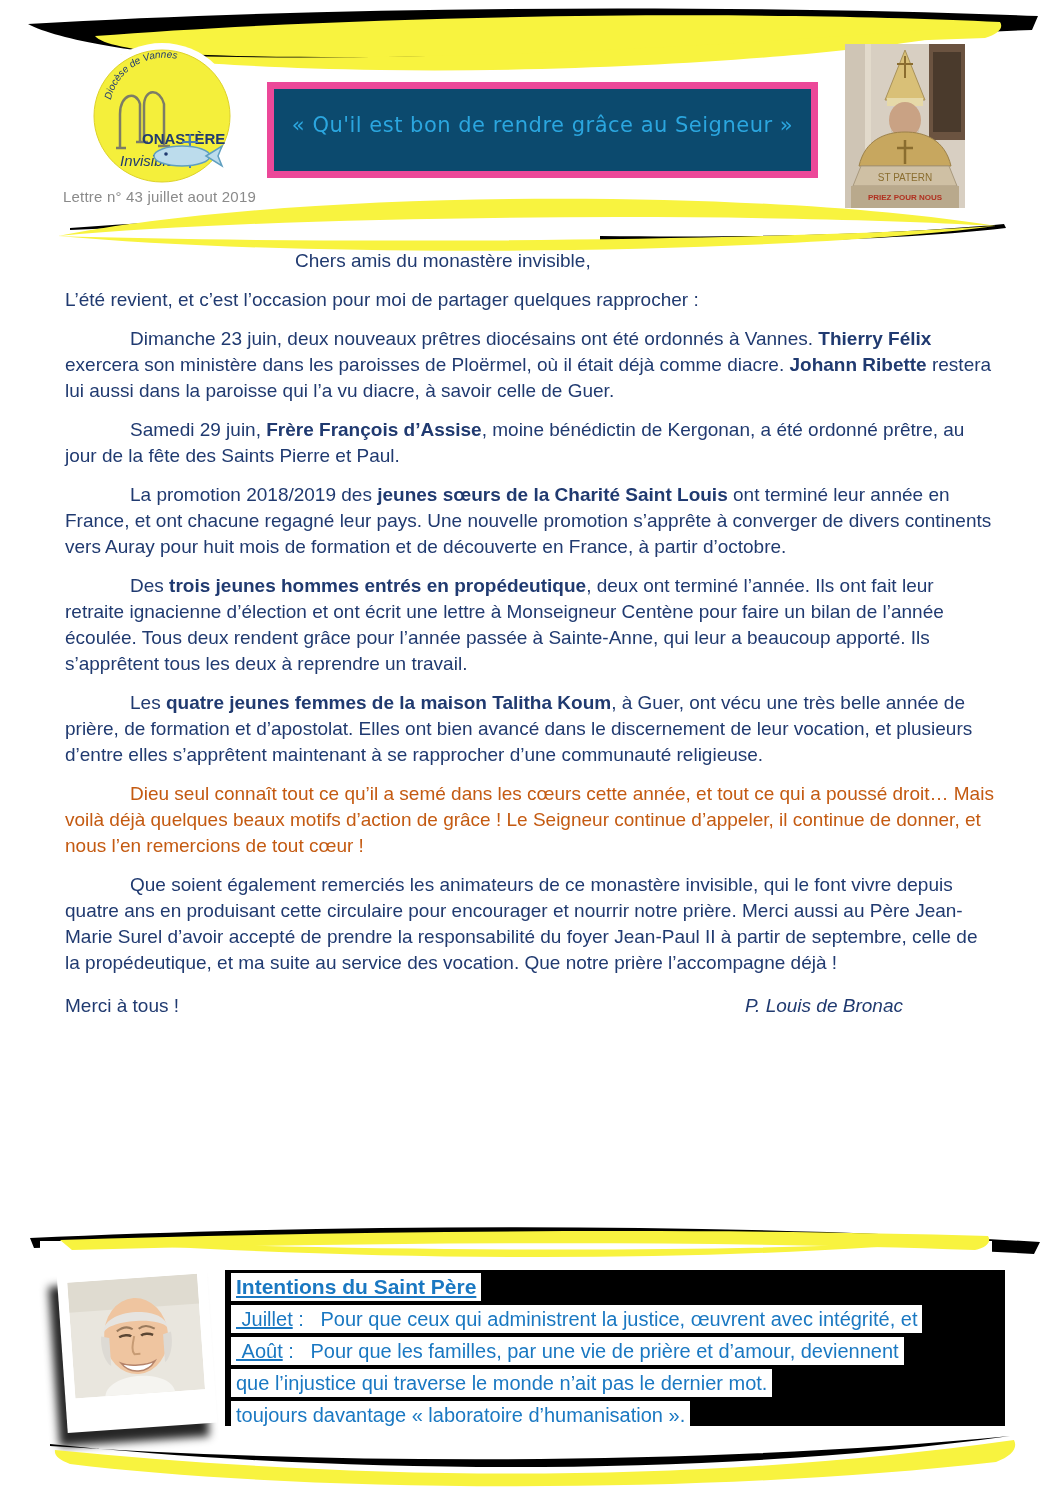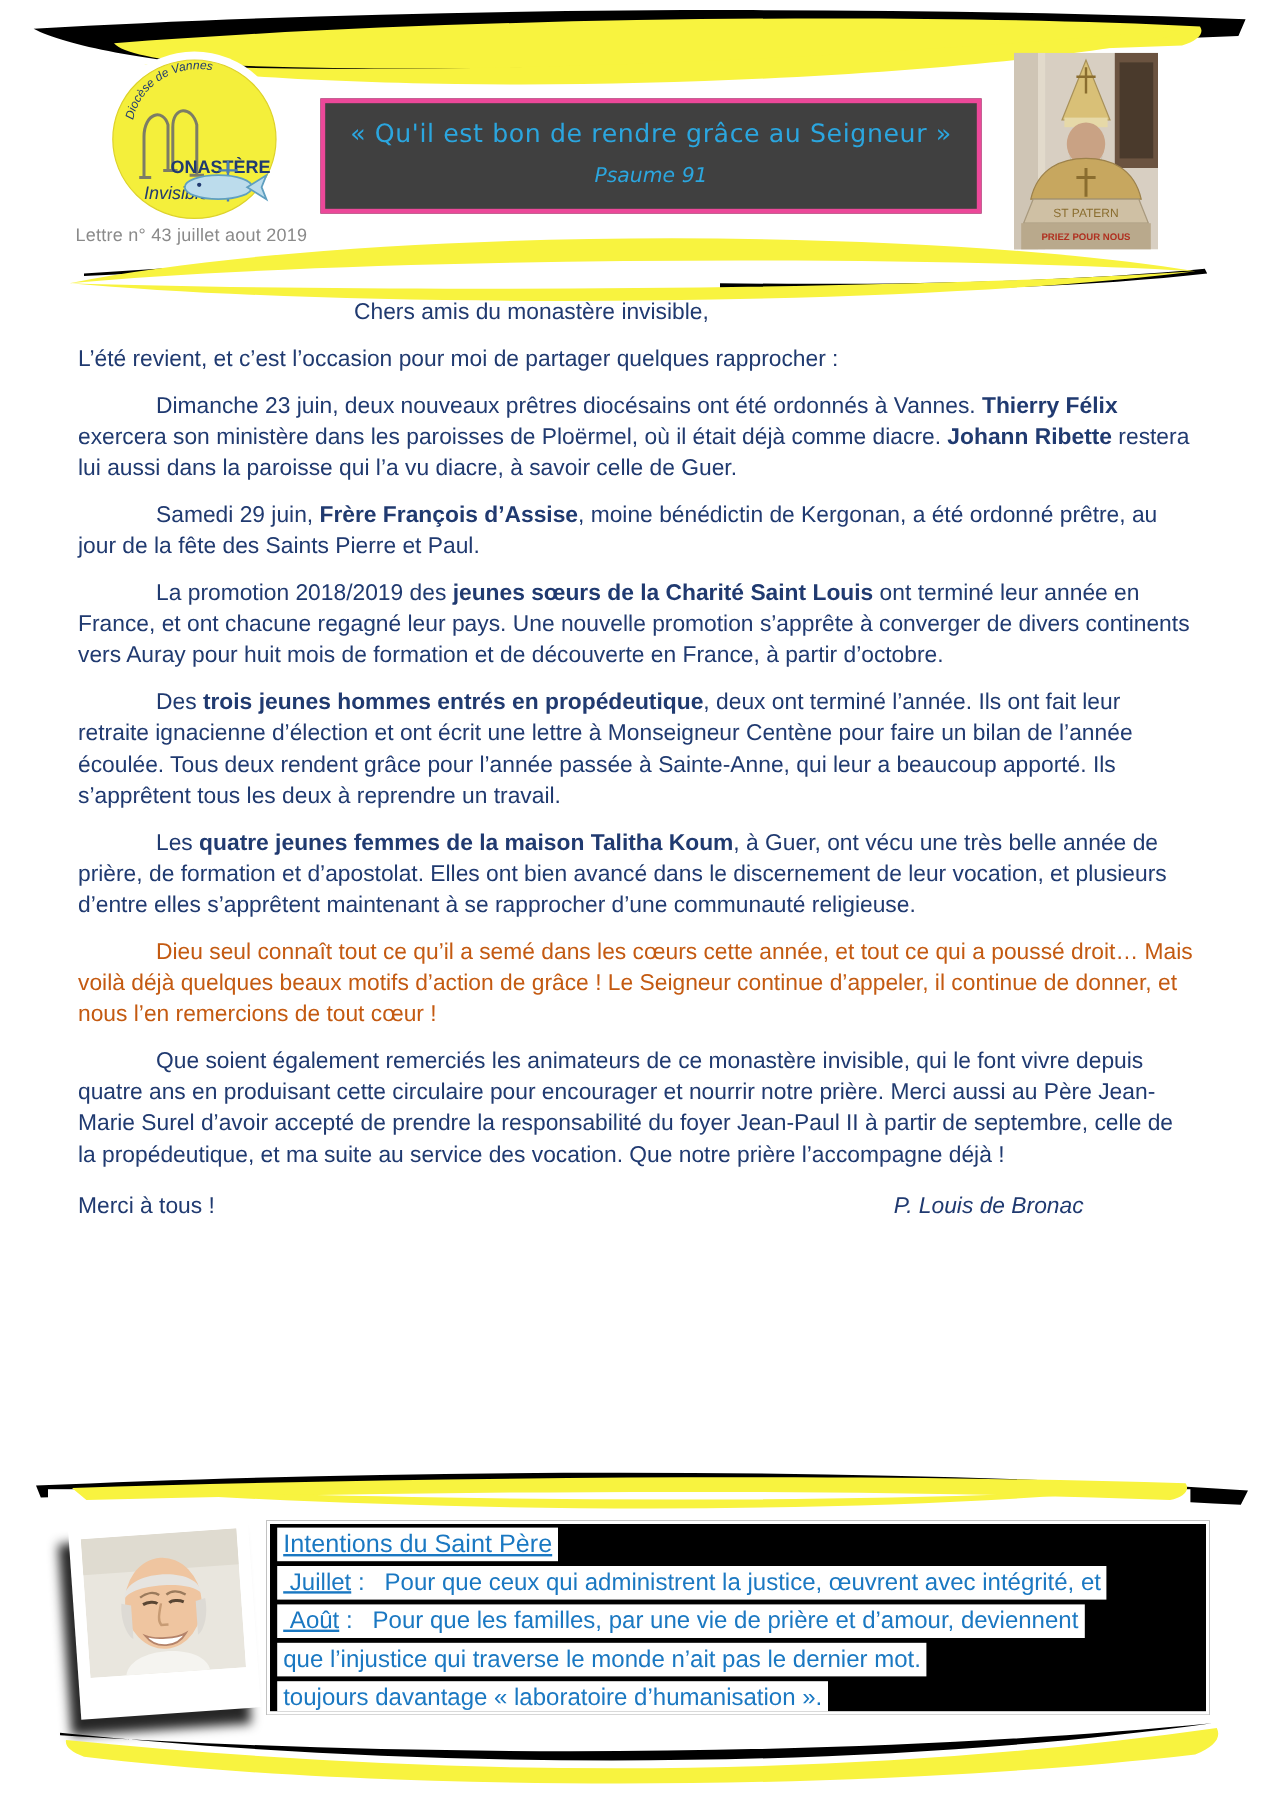--- a/index.html
+++ b/index.html
@@ -14,22 +14,22 @@
 
   
   .swoosh-top{left:0; top:0; width:1058px; height:80px;}
   .swoosh-mid{left:0; top:196px; width:1058px; height:64px;}
   .swoosh-b1{left:0; top:1222px; width:1058px; height:50px;}
   .swoosh-b2{left:0; top:1428px; width:1058px; height:62px;}
 
   
   .logo{left:86px; top:42px; width:152px; height:148px;}
   .issue-line{left:63px; top:188px; font-size:15px; color:var(--gray); letter-spacing:.2px;}
-  .quote-box{left:267px; top:82px; width:551px; height:96px; background:#404040; border:4px solid #ec4899;
-             text-align:center; padding-top:13px;}
+  .quote-box{left:267px; top:82px; width:551px; height:96px; background:#0c4a6e; border:7px solid #ec4899;
+             text-align:center; padding-top:24px;}
   .quote-text{font-family:"DejaVu Sans", sans-serif; font-size:21px; color:var(--qblue); letter-spacing:.5px;}
   .quote-src{font-family:"DejaVu Sans", sans-serif; font-style:italic; font-size:17px; color:var(--qblue); margin-top:14px;}
   .statue{left:845px; top:44px; width:120px; height:164px;}
 
   
   .body-col{left:65px; top:248px; width:930px; color:var(--navy);
             font-size:19px; line-height:26px;}
   p.para{margin:0 0 13px 0;}
   p.para.greeting{margin-left:230px;}
   p.para.indent{text-indent:65px;}
@@ -43,21 +43,21 @@
   .pope{left:62px; top:1268px; width:150px; height:160px; background:#fff;
         padding:10px 10px 32px 10px; transform:rotate(-4deg); transform-origin:center;
         box-shadow:-9px 13px 9px rgba(0,0,0,0.85);}
   .pope svg{display:block; width:130px; height:116px;}
 
   .intent-box{left:222px; top:1267px; width:786px; height:162px; background:#000;
               border:3px solid #fff; padding:3px 6px; overflow:hidden;}
   .iline{margin-bottom:4px; line-height:0; white-space:nowrap;}
   .ibar{display:inline-block; background:#fff; color:var(--iblue); font-size:20px;
         line-height:24px; padding:2px 5px; white-space:nowrap;}
-  .ibar.title{font-weight:normal; text-decoration:underline; font-size:21px;}
+  .ibar.title{font-weight:bold; text-decoration:underline; font-size:21px;}
 </style>
 </head>
 <body>
 
 <div id="page">
 
   <svg class="abs swoosh-top" viewBox="0 0 1058 80" preserveAspectRatio="none">
     <path d="M28,24 C340,6 720,4 1038,16 L1032,30 C760,40 520,74 250,62 C140,54 58,40 28,24 Z" fill="#000"></path>
     <path d="M95,36 C380,14 760,10 1000,22 C1004,28 998,34 985,38 C700,48 420,64 180,54 C130,50 102,44 95,36 Z" fill="var(--yellow)"></path>
     <path d="M120,54 C420,66 760,44 995,24 C940,48 640,74 380,70 C260,68 170,62 120,54 Z" fill="var(--yellow)"></path>
@@ -81,21 +81,20 @@
     <g>
       <path d="M104,92 L104,126 M96,100 L112,100" stroke="#4a7fb5" stroke-width="2" fill="none"></path>
       <ellipse cx="96" cy="114" rx="28" ry="10" fill="#bcdcec" stroke="#5f9fc0" stroke-width="1.5"></ellipse>
       <path d="M120,114 L136,104 L132,114 L136,124 Z" fill="#bcdcec" stroke="#5f9fc0" stroke-width="1.5"></path>
       <circle cx="80" cy="112" r="1.8" fill="#203a70"></circle>
     </g>
   </svg>
 
   <div class="abs quote-box">
     <div class="quote-text">« Qu'il est bon de rendre grâce au Seigneur »</div>
-    <div class="quote-src">Psaume 91</div>
   </div>
 
   <svg class="abs statue" viewBox="0 0 120 164">
     <rect x="0" y="0" width="120" height="164" fill="#d8cfc2"></rect>
     <rect x="0" y="0" width="20" height="164" fill="#cfc5b5"></rect>
     <rect x="84" y="0" width="36" height="96" fill="#6b5340"></rect>
     <rect x="88" y="8" width="28" height="80" fill="#4a3a2c"></rect>
     <rect x="20" y="0" width="6" height="164" fill="#e2dacb"></rect>
 
     <g>

